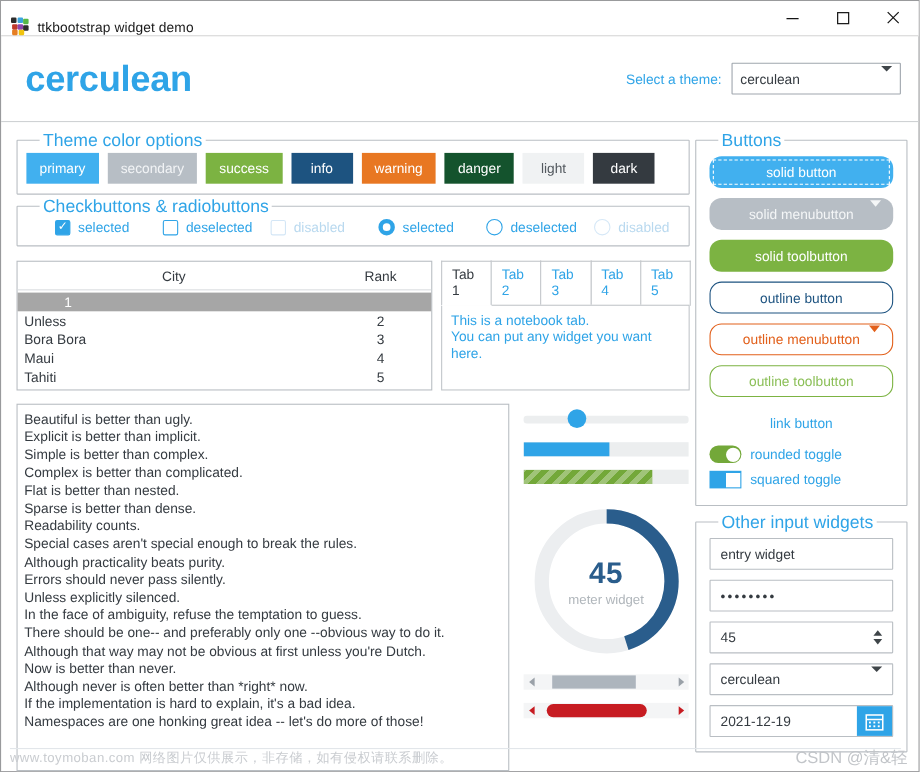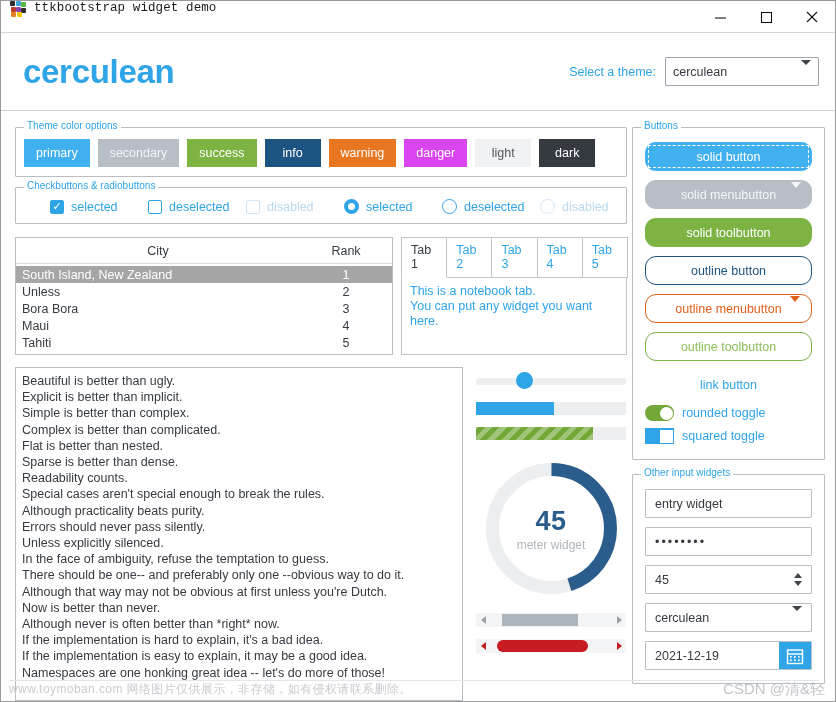--- a/index.html
+++ b/index.html
@@ -15,24 +15,23 @@
     width: 836px; height: 702px;
     border: 1px solid #999a9c;
     background: #ffffff;
     position: relative;
     display: flex; flex-direction: column;
   }
 
   
   .titlebar {
     height: 32px; flex: 0 0 32px;
-    display: flex; align-items: flex-start;
+    display: flex; align-items: flex-end;
     background: #ffffff;
     border-bottom: 1px solid #d6d6d6;
-    font-family: Liberation Mono, monospace;
   }
   .app-icon {
     width: 16px; height: 16px; margin-left: 9px; margin-right: 8px;
     position: relative; flex: 0 0 16px;
   }
   .app-icon i {
     position: absolute; width: 5px; height: 5px; border-radius: 1px; display:block;
   }
   .titletext {
     font-size: 12.5px; color: #1a1a1a; letter-spacing: .1px;
@@ -80,23 +79,23 @@
   .col-left { width: 622px; flex: 0 0 622px; display:flex; flex-direction:column; padding-left:10px;}
   .col-right { flex: 1 1 auto; display:flex; flex-direction:column; padding-left: 5px; padding-right:6px;}
 
   
   .lframe {
     border: 1px solid #b9bec3; position: relative;
     margin-top: 10px; padding: 11px 8px 9px 8px;
     border-radius: 1px;
   }
   .lframe > .lf-title {
-    position: absolute; top: -8px; left: 8px;
+    position: absolute; top: -8px; left: 20px;
     background: #fff; padding: 0 3px;
-    font-size: 10px; color: #2fa4e7; white-space: nowrap;
+    font-size: 16px; color: #2fa4e7; white-space: nowrap;
   }
 
   
   .swatches { display:flex; gap: 8px; }
   .swatch {
     flex: 0 0 auto; height: 28px; min-width: 56px;
     display:flex; align-items:center; justify-content:center;
     font-size: 12.5px; color:#fff; padding: 0 12px;
   }
 
@@ -301,21 +300,21 @@
             </div>
             <div class="swatch" style="background: rgb(124, 179, 66); color: rgb(255, 255, 255);">
               <span>success</span>
             </div>
             <div class="swatch" style="background: rgb(29, 83, 128); color: rgb(255, 255, 255);">
               <span>info</span>
             </div>
             <div class="swatch" style="background: rgb(232, 119, 34); color: rgb(255, 255, 255);">
               <span>warning</span>
             </div>
-            <div class="swatch" style="background: #d946ef; color: rgb(255, 255, 255);">
+            <div class="swatch" style="background: #14532d; color: rgb(255, 255, 255);">
               <span>danger</span>
             </div>
             <div class="swatch" style="background: rgb(240, 242, 243); color: rgb(83, 89, 95);">
               <span>light</span>
             </div>
             <div class="swatch" style="background: rgb(52, 58, 64); color: rgb(255, 255, 255);">
               <span>dark</span>
             </div>
           </div>
       </div>
@@ -353,21 +352,20 @@
       </div>
 
       <div class="midrow">
         <div class="tree">
           <div class="tree-head">
             <div class="c1">City</div>
             <div class="c2">Rank</div>
           </div>
           <div class="tree-body" id="tree-body">
               <div class="tree-row sel">
-                <div class="c1">South Island, New Zealand</div>
                 <div class="c2">1</div>
               </div>
               <div class="tree-row">
                 <div class="c1">Unless</div>
                 <div class="c2">2</div>
               </div>
               <div class="tree-row">
                 <div class="c1">Bora Bora</div>
                 <div class="c2">3</div>
               </div>
@@ -409,21 +407,20 @@
             <div>Special cases aren't special enough to break the rules.</div>
             <div>Although practicality beats purity.</div>
             <div>Errors should never pass silently.</div>
             <div>Unless explicitly silenced.</div>
             <div>In the face of ambiguity, refuse the temptation to guess.</div>
             <div>There should be one-- and preferably only one --obvious way to do it.</div>
             <div>Although that way may not be obvious at first unless you're Dutch.</div>
             <div>Now is better than never.</div>
             <div>Although never is often better than *right* now.</div>
             <div>If the implementation is hard to explain, it's a bad idea.</div>
-            <div>If the implementation is easy to explain, it may be a good idea.</div>
             <div>Namespaces are one honking great idea -- let's do more of those!</div>
           </div>
 
         <div class="widgets-col">
           <div class="scale">
             <div class="trough"></div>
             <div class="knob" id="scale-knob" style="left: 39.9px;"></div>
           </div>
 
           <div class="pbar">

